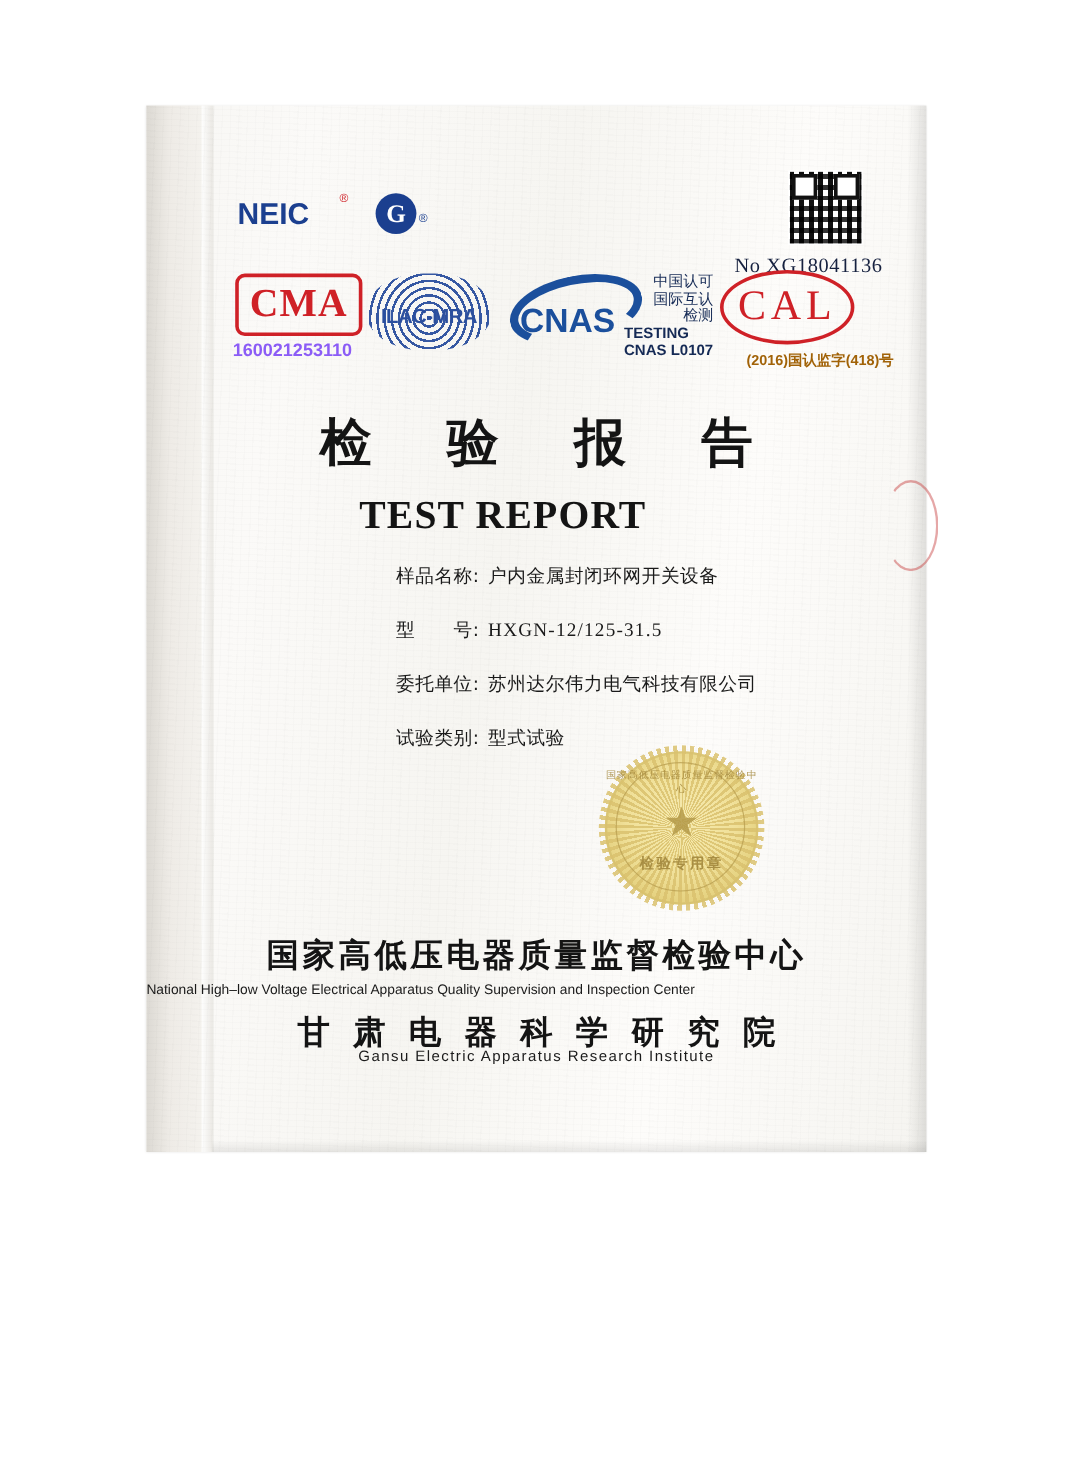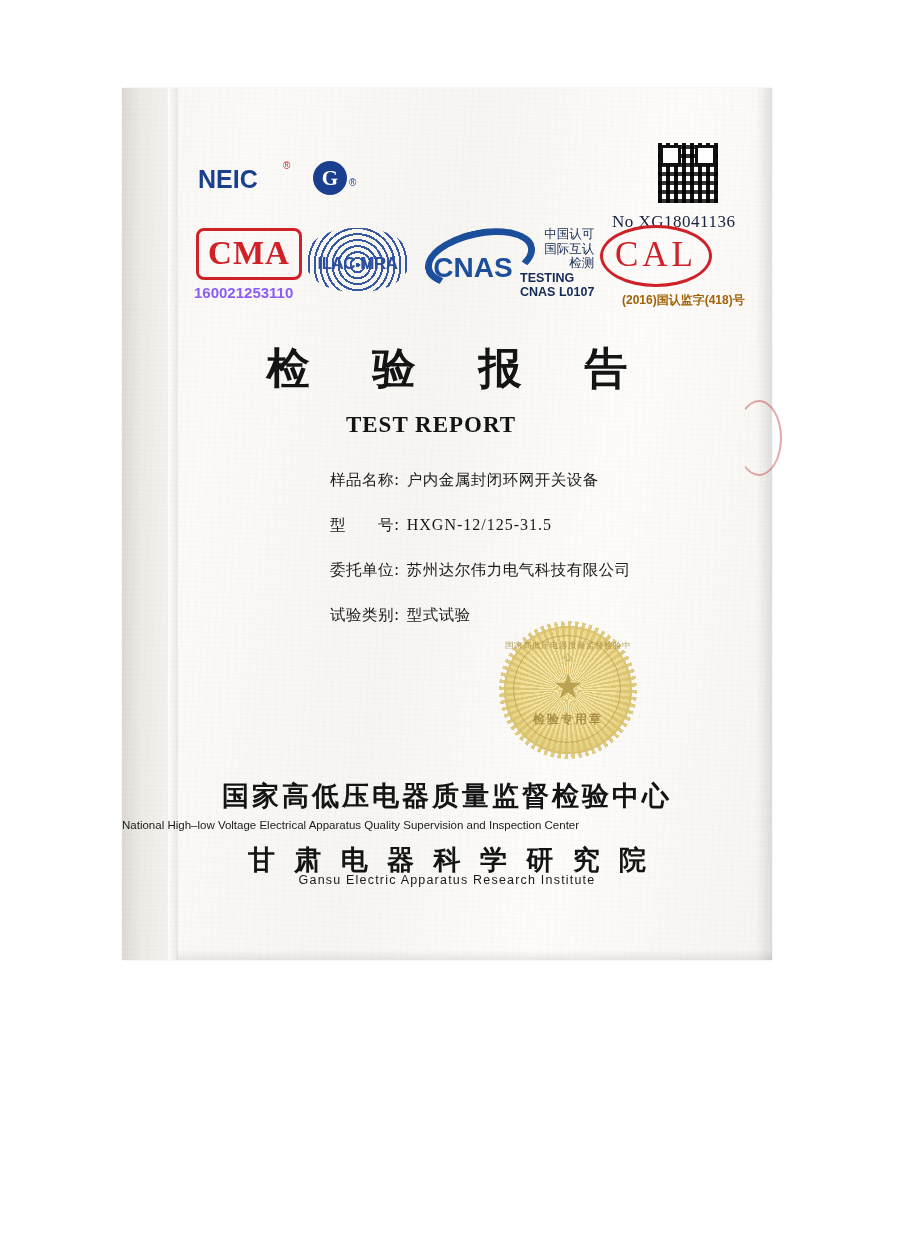--- a/index.html
+++ b/index.html
@@ -286,27 +286,27 @@
     text-align: center;
     font-family: "DejaVu Sans", sans-serif;
     font-weight: bold;
     font-size: 43px;
     letter-spacing: 24px;
     text-indent: 24px;
     color: #141414;
   }
   .title-en {
     position: absolute;
-    left: 128px;
+    left: 116px;
     top: 412px;
     width: 606px;
     text-align: center;
     font-family: "Liberation Serif", serif;
     font-weight: bold;
-    font-size: 23px;
+    font-size: 33px;
     letter-spacing: 1px;
     color: #141414;
   }
 
   
   .fields {
     position: absolute;
     left: 330px;
     top: 470px;
     width: 400px;

